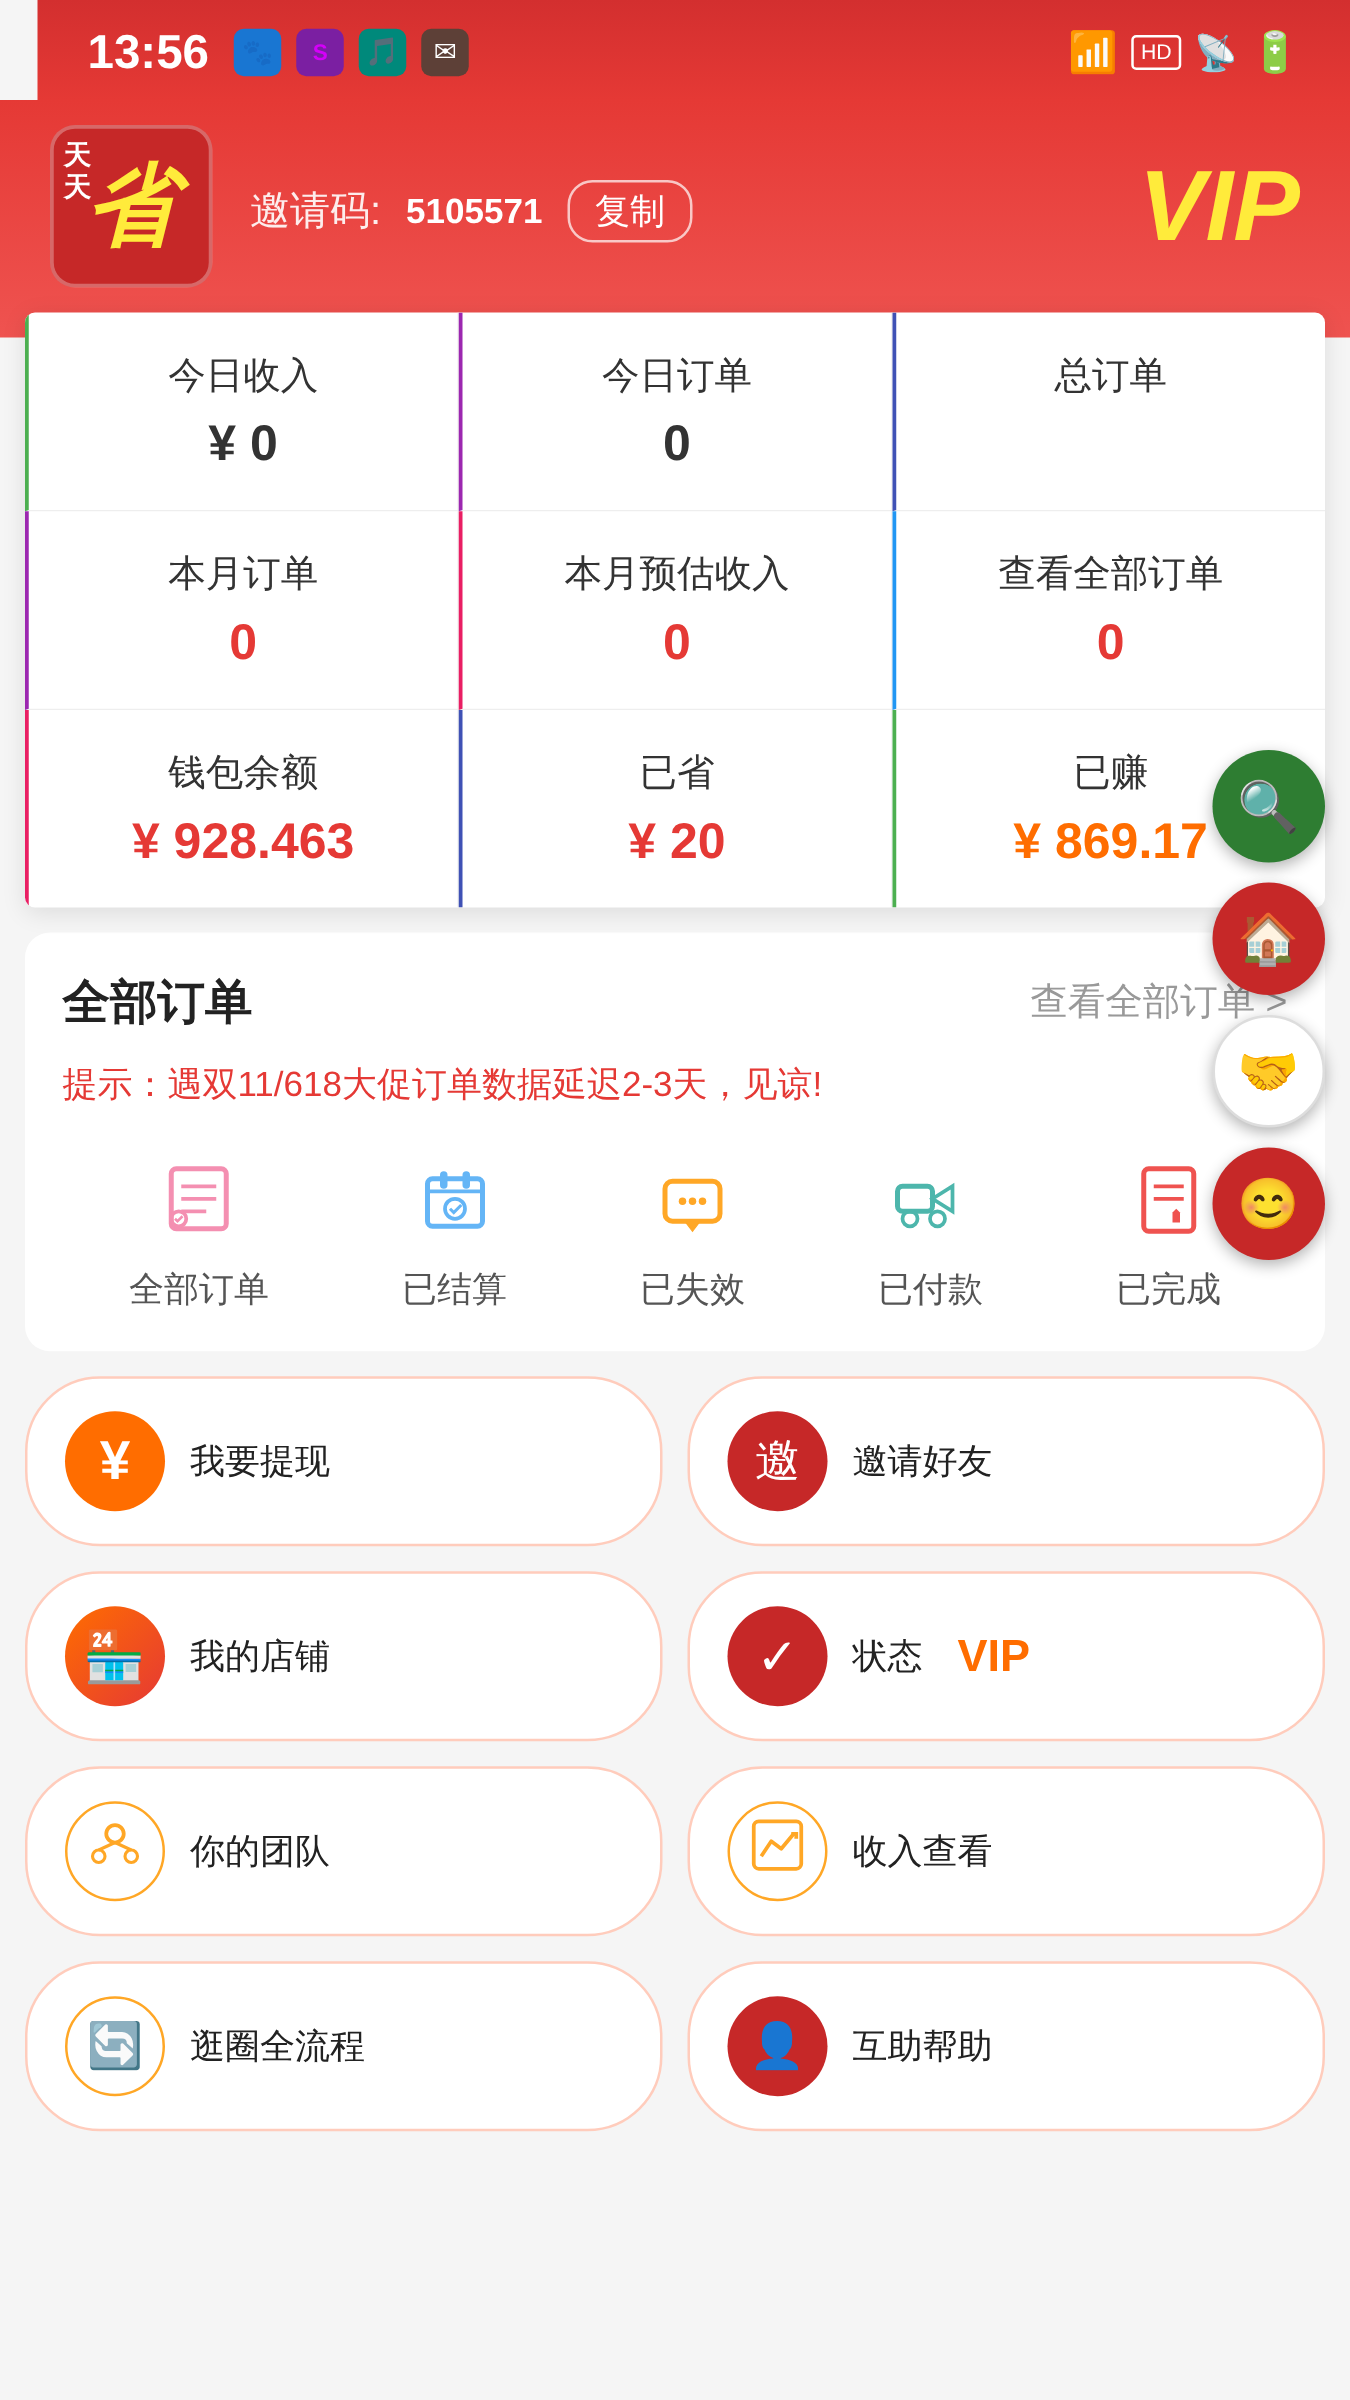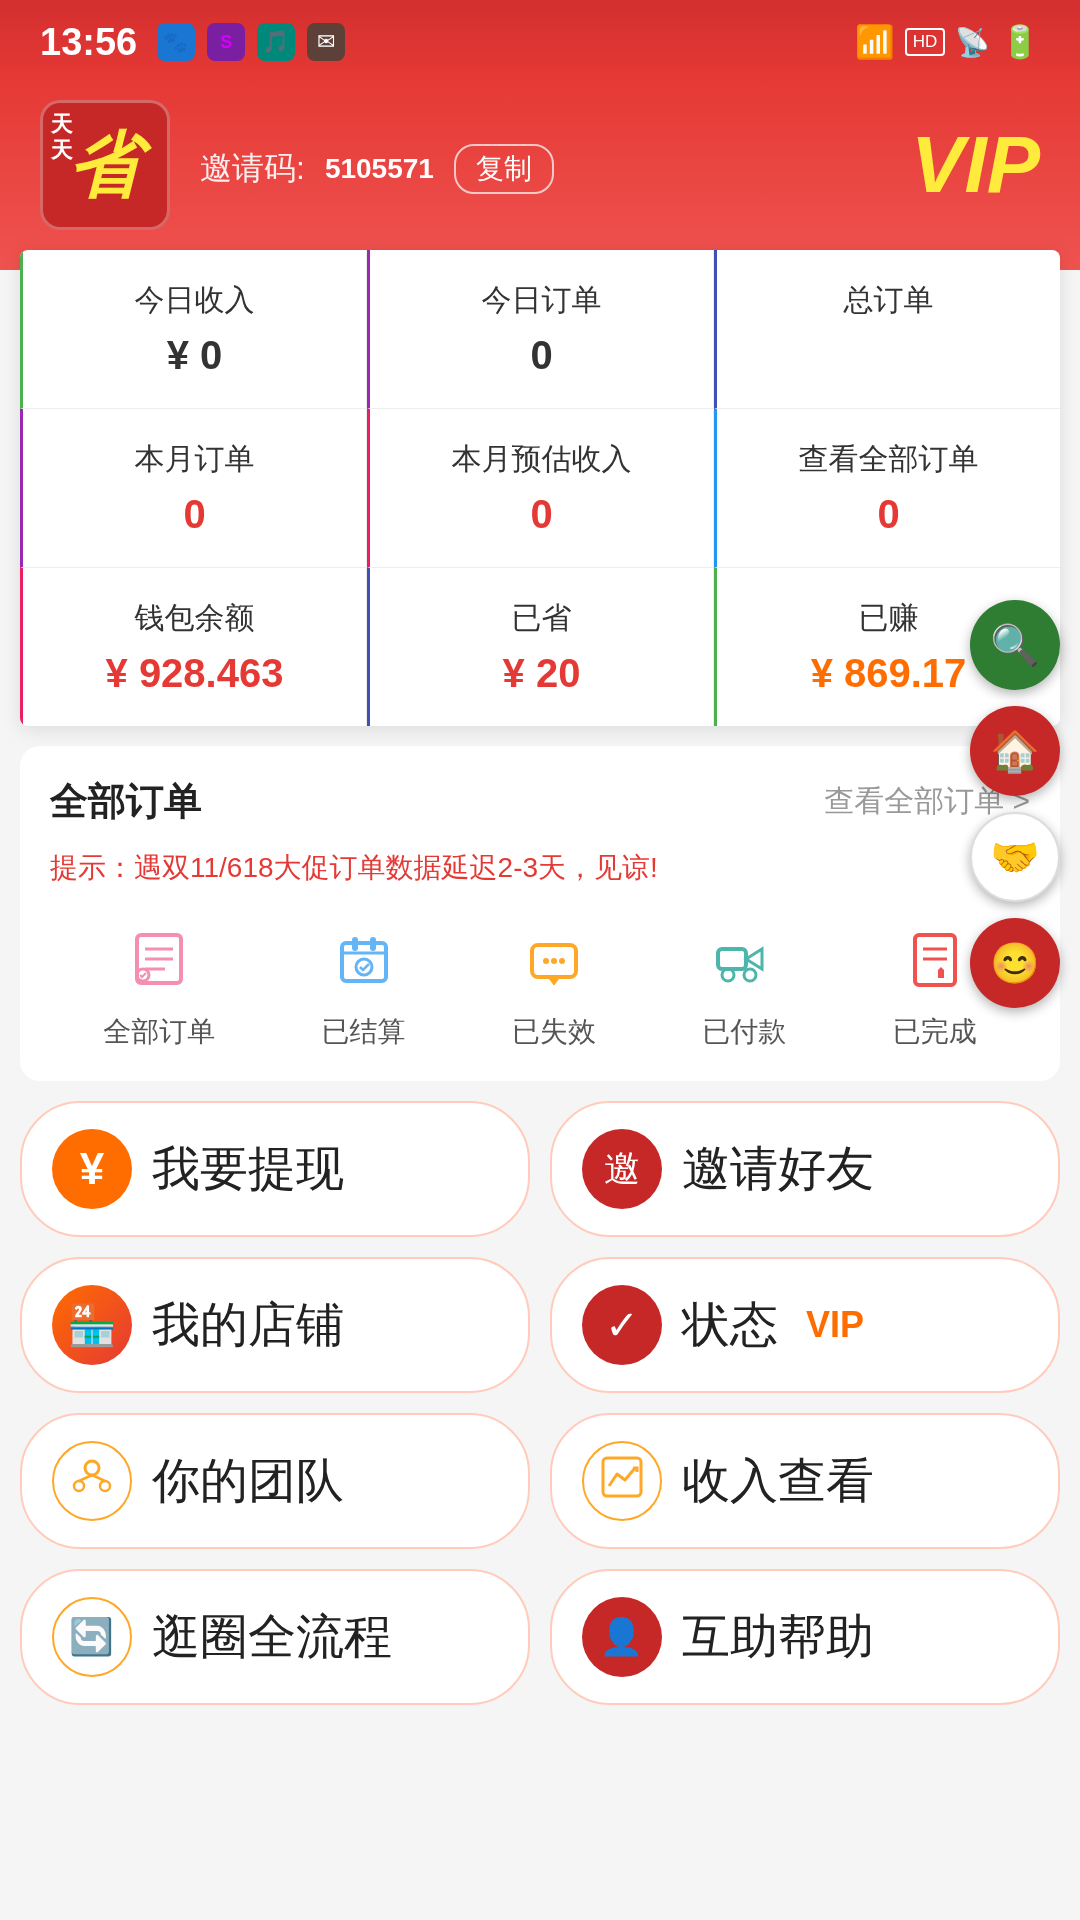--- a/index.html
+++ b/index.html
@@ -13,20 +13,21 @@
     }
 
     
     .status-bar {
       background: linear-gradient(to bottom, #d32f2f, #e53935);
       display: flex;
       align-items: center;
       justify-content: space-between;
       padding: 14px 40px 10px 40px;
       height: 80px;
+      margin-left: 30px;
     }
     .status-time {
       color: white;
       font-size: 38px;
       font-weight: 600;
     }
     .status-icons-left {
       display: flex;
       gap: 12px;
       align-items: center;
@@ -268,21 +269,21 @@
       flex-shrink: 0;
     }
     .action-icon-wrap.orange-bg { background: #ff6d00; }
     .action-icon-wrap.red-bg { background: #c62828; }
     .action-icon-wrap.shield-bg { background: #c62828; }
     .action-icon-wrap.team-bg { background: transparent; border: 2px solid #ffa726; }
     .action-icon-wrap.chart-bg { background: transparent; border: 2px solid #ffa726; }
     .action-btn-icon { font-size: 40px; color: white; }
     .action-btn-icon.colored { color: #ffa726; }
     .action-btn-label {
-      font-size: 48px;
+      font-size: 28px;
       color: #222;
       font-weight: 500;
     }
     .action-btn-vip {
       font-size: 36px;
       color: #ff6d00;
       font-weight: 700;
       margin-left: 8px;
     }
 

